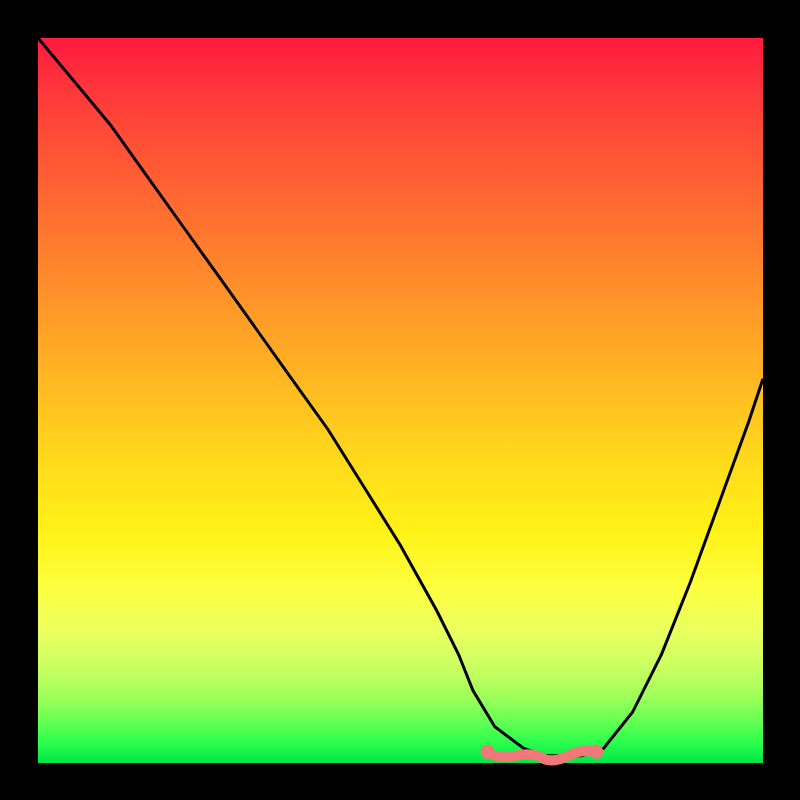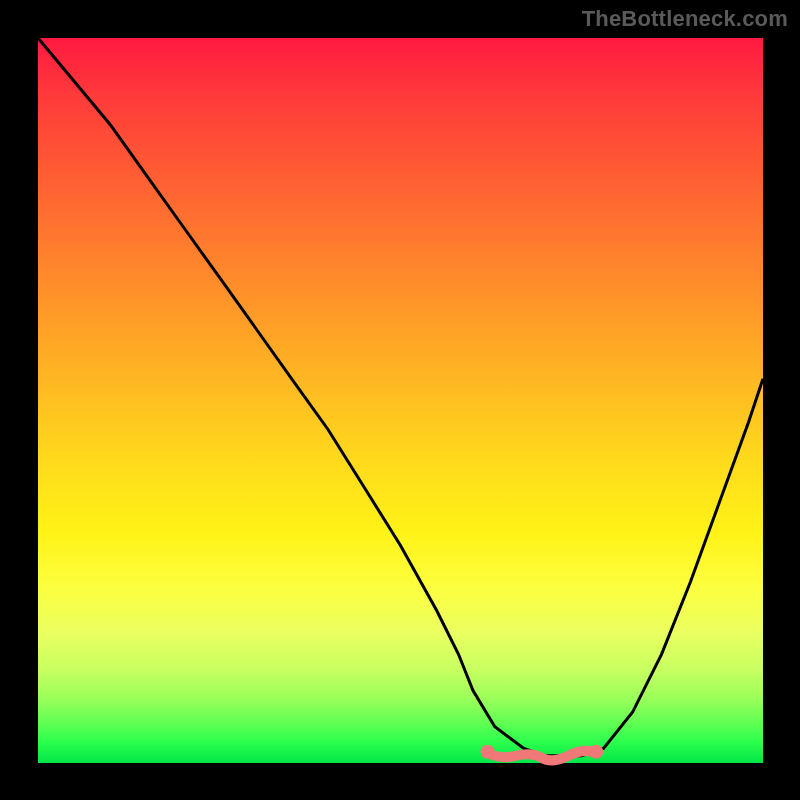--- a/index.html
+++ b/index.html
@@ -55,21 +55,20 @@
   }
   .curve { fill: none; stroke: #000; stroke-width: 3; }
   .marker-stroke { fill: none; stroke: #f07878; stroke-width: 10; stroke-linecap: round; }
   .marker-dot { fill: #f07878; }
 </style>
 </head>
 <body>
 
 <div class="canvas">
 
-  <div class="watermark">TheBottleneck.com</div>
 
   <div class="plot-area">
     <svg class="curves" viewBox="0 0 725 725" preserveAspectRatio="none">
 
       <path id="curve-path" class="curve" d="M0.0 0.0 L36.3 43.5 L72.5 87.0 L108.8 137.8 L145.0 188.5 L181.3 239.2 L217.5 290.0 L253.7 340.8 L290.0 391.5 L326.3 449.5 L362.5 507.5 L398.8 572.8 L420.5 616.3 L435.0 652.5 L456.8 688.8 L485.8 710.5 L507.5 717.8 L529.3 717.8 L543.8 717.8 L565.5 710.5 L594.5 674.3 L623.5 616.3 L652.5 543.8 L681.5 464.0 L710.5 384.3 L725.0 340.8"></path>
 
       <g>
         <path id="marker-path" class="marker-stroke" d="M449.5 714.8
               Q 461.5 721.8 477.5 717.8
               T 503.9 719.8

